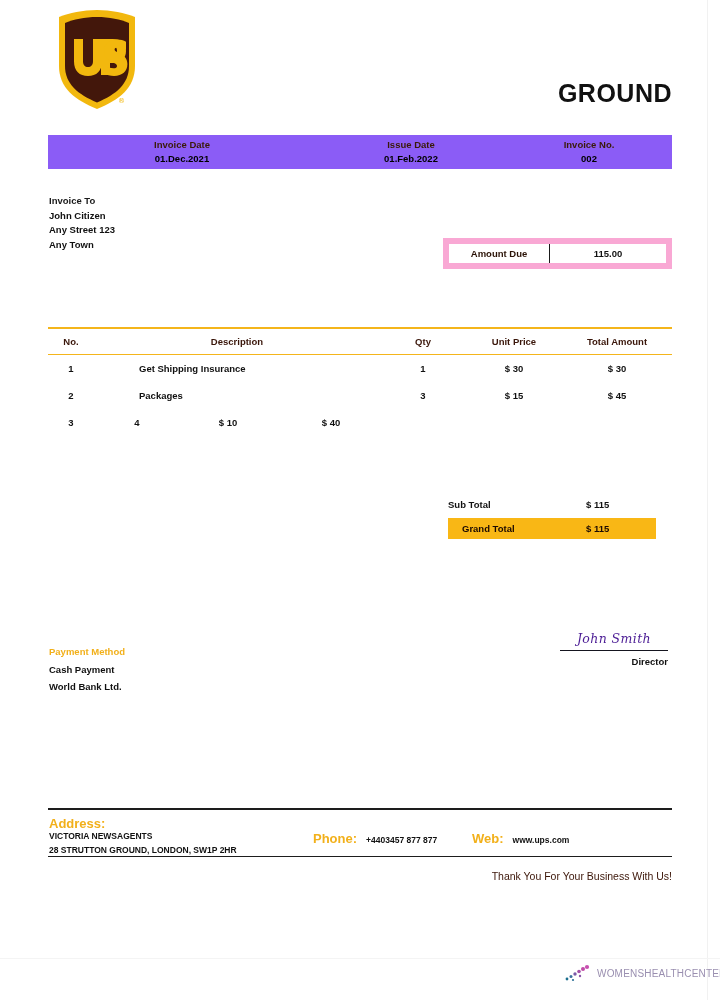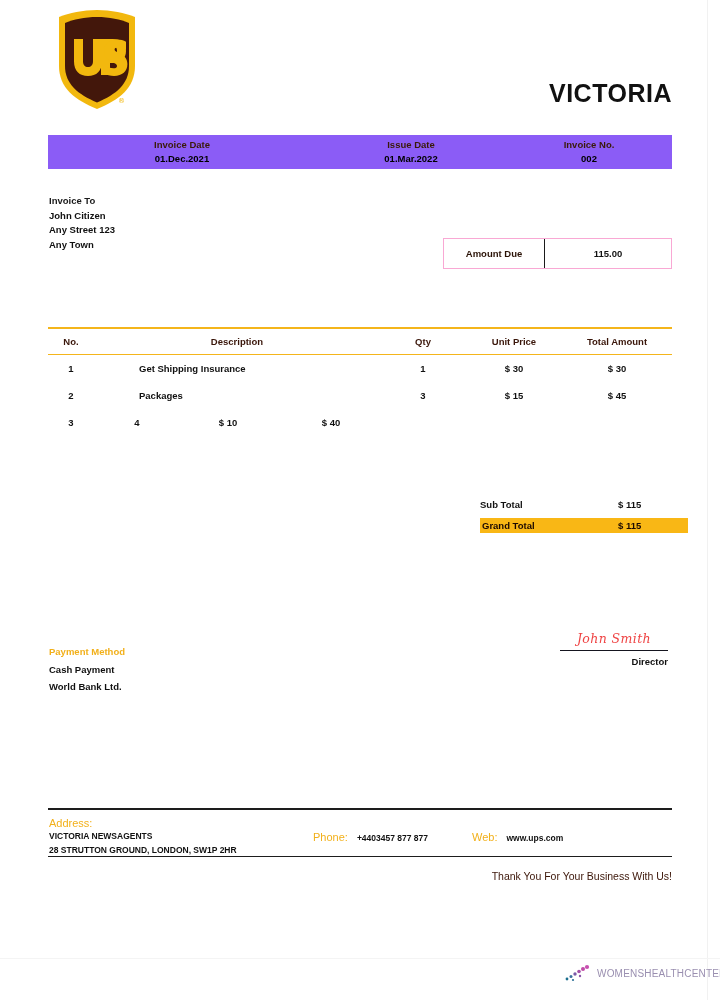--- a/index.html
+++ b/index.html
@@ -99,21 +99,21 @@
     font-weight: bold;
     color: #111111;
   }
   .bill-to .heading { color: #1a1a1a; }
 
   
   .amount-due {
     position: absolute;
     left: 443px; top: 238px;
     width: 229px; height: 31px;
-    border: 1px solid #f9a8d4;
+    border: 6px solid #f9a8d4;
     display: flex;
     box-sizing: border-box;
   }
   .amount-due .lbl {
     flex: 0 0 100px;
     border-right: 1px solid #1a1a1a;
     display: flex; align-items: center; justify-content: center;
     font-size: 9.5px; font-weight: bold;
     color: #2a1206;
   }
@@ -165,21 +165,21 @@
   .items-row div {
     font-size: 9.5px;
     font-weight: bold;
     color: #111111;
   }
   .items-row .col-desc { font-weight: bold; }
 
   
   .totals {
     position: absolute;
-    left: 480px; top: 490px;
+    left: 448px; top: 490px;
     width: 208px;
   }
   .tot-row {
     display: flex;
     align-items: center;
     height: 28px;
   }
   .tot-row .t-label {
     flex: 1 1 auto;
     font-size: 9.5px;
@@ -188,22 +188,22 @@
   }
   .tot-row .t-value {
     flex: 0 0 70px;
     font-size: 9.5px;
     font-weight: bold;
     color: #111111;
     text-align: left;
   }
   .tot-row.grand {
     background: #F9B715;
-    height: 15px;
-    padding-left: 2px;
+    height: 21px;
+    padding-left: 14px;
     box-sizing: border-box;
   }
   .tot-row.grand .t-label { color: #1c0a02; }
   .tot-row.grand .t-value { color: #1c0a02; }
 
   
   .payment {
     position: absolute;
     left: 49px; top: 643px;
     line-height: 17.5px;
@@ -222,21 +222,21 @@
   
   .signature {
     position: absolute;
     left: 560px; top: 628px;
     width: 108px;
   }
   .sig-name {
     font-family: "DejaVu Serif", serif;
     font-style: italic;
     font-size: 12.5px;
-    color: #ef4444;
+    color: #4c1d95;
     text-align: center;
     letter-spacing: 0.4px;
     height: 22px;
     line-height: 22px;
     white-space: nowrap;
   }
   .sig-line {
     border-top: 1.4px solid #15151f;
     width: 108px;
   }
@@ -262,22 +262,22 @@
   .footer-body {
     position: relative;
     height: 46px;
   }
   .f-address {
     position: absolute;
     left: 1px; top: 7px;
     line-height: 13.5px;
   }
   .f-label {
-    font-size: 11px;
-    font-weight: normal;
+    font-size: 13px;
+    font-weight: bold;
     color: #F2B01A;
   }
   .f-text {
     font-size: 8.5px;
     font-weight: bold;
     color: #111111;
   }
   .f-phone {
     position: absolute;
     left: 265px; top: 21px;
@@ -328,30 +328,30 @@
       <path d="M44 9 C32 9 20 11.5 12 15 L12 58 C12 76 25 86.5 44 94.5 C63 86.5 76 76 76 58 L76 15 C68 11.5 56 9 44 9 Z" fill="#43170B"></path>
       <g fill="#F2B80E">
         <path d="M21 31 L30 31 L30 53 C30 57 32 59 35 59 C38 59 40 57 40 53 L40 31 L49 31 L49 53.5 C49 63 43.5 68 35 68 C26.5 68 21 63 21 53.5 Z"></path>
         <path d="M52 31 L64 31 C72 31 77 35.5 77 43 C77 50.5 72 55 64 55 L61 55 L61 67 L52 67 Z M61 38 L61 48 L63.5 48 C66.5 48 68 46.2 68 43 C68 39.8 66.5 38 63.5 38 Z" transform="translate(-4,0)"></path>
         <path d="M63 57.5 C66 59.2 69.5 60.2 72.5 60.2 C74.8 60.2 76 59.3 76 57.9 C76 56.4 74.7 55.7 71.5 54.2 C65.8 51.6 63.2 48.6 63.2 43.4 C63.2 36.3 68.3 31.6 76.2 31.6 C79.6 31.6 82.6 32.4 85 33.7 L85 41.9 C82.6 40.3 79.8 39.3 77.2 39.3 C75 39.3 73.6 40.2 73.6 41.6 C73.6 43 75 43.7 77.7 45 C83.7 47.8 86.4 50.7 86.4 56.1 C86.4 63.6 81.2 68 73.1 68 C69.4 68 65.6 67 63 65.5 Z" transform="translate(-12,0)"></path>
       </g>
       <text x="65" y="95" font-family="DejaVu Sans, sans-serif" font-size="7" fill="#F2B80E">®</text>
     </svg>
   </div>
 
-  <div class="invoice-title">VICTORIA</div>
+  <div class="invoice-title">GROUND</div>
 
   <div class="meta-band">
     <div class="meta-cell c1">
       <span class="meta-label">Invoice Date</span>
       <span class="meta-value">01.Dec.2021</span>
     </div>
     <div class="meta-cell c2">
       <span class="meta-label">Issue Date</span>
-      <span class="meta-value">01.Mar.2022</span>
+      <span class="meta-value">01.Feb.2022</span>
     </div>
     <div class="meta-cell c3">
       <span class="meta-label">Invoice No.</span>
       <span class="meta-value">002</span>
     </div>
   </div>
 
   <div class="bill-to">
     <div class="heading">Invoice To</div>
     <div>John Citizen</div>

